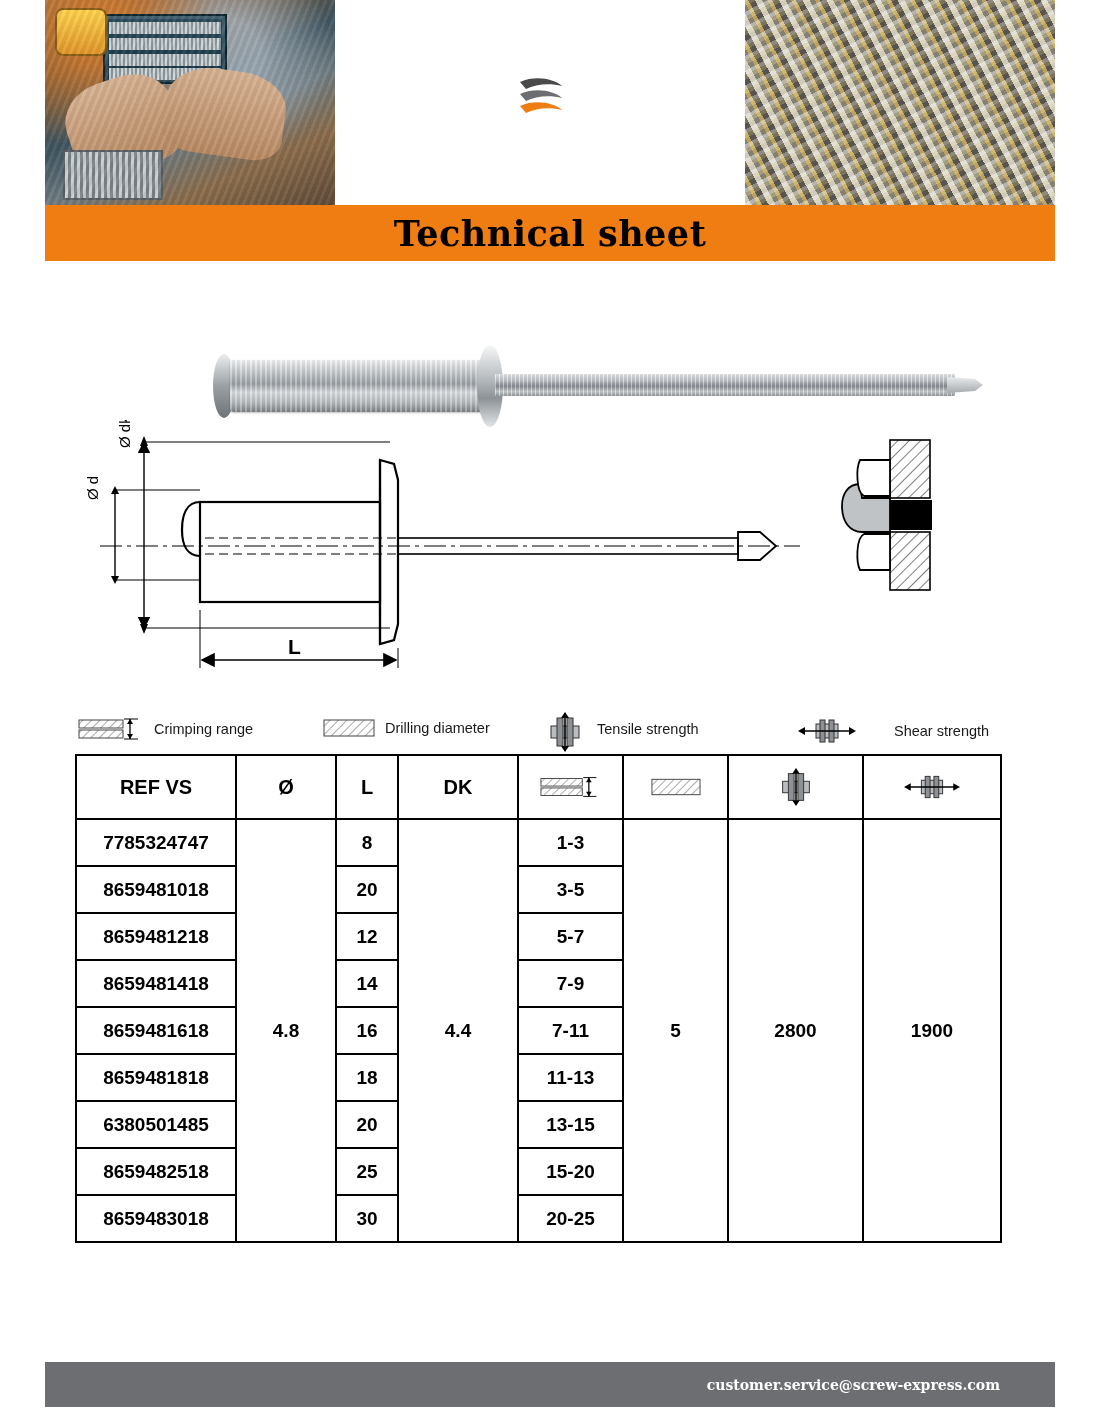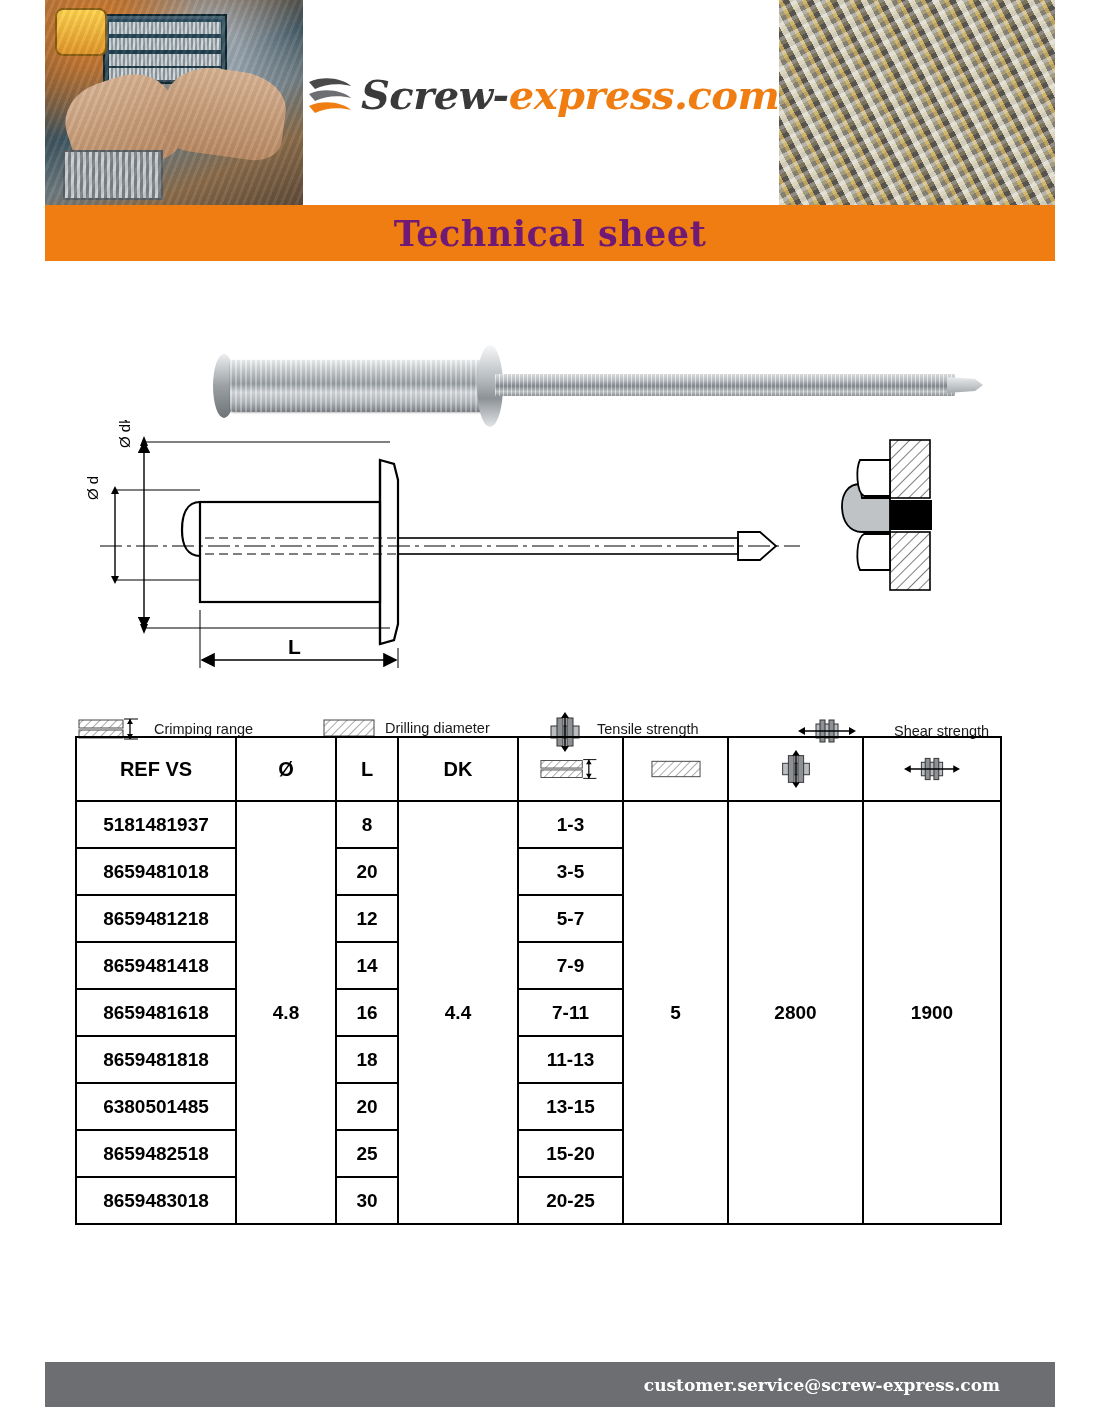--- a/index.html
+++ b/index.html
@@ -131,21 +131,21 @@
     height: 56px;
     background: #f07d12;
     display: flex;
     align-items: center;
     justify-content: center;
   }
   .title-band .title {
     font-family: "DejaVu Serif", serif;
     font-weight: bold;
     font-size: 35px;
-    color: #701a75;
+    color: #000000;
     letter-spacing: 0.5px;
   }
 
   
   .product-photo {
     position: absolute;
     left: 195px;
     top: 330px;
     width: 800px;
     height: 110px;
@@ -227,21 +227,21 @@
   
   .ico-crimp { width: 66px; height: 26px; position: relative; }
   .ico-drill { width: 52px; height: 20px; position: relative; }
   .ico-tensile { width: 44px; height: 34px; position: relative; }
   .ico-shear { width: 58px; height: 26px; position: relative; }
 
   
   .table-wrap {
     position: absolute;
     left: 75px;
-    top: 736px;
+    top: 754px;
     width: 859px;
   }
   table.spec {
     border-collapse: collapse;
     width: 925px;
     table-layout: fixed;
   }
   table.spec th, table.spec td {
     border: 2px solid #000000;
     text-align: center;
@@ -277,21 +277,21 @@
     background: #6d6e71;
     display: flex;
     align-items: center;
     justify-content: flex-end;
     padding-right: 55px;
     box-sizing: border-box;
   }
   .footer .mail {
     font-family: "DejaVu Serif", serif;
     font-weight: bold;
-    font-size: 17px;
+    font-size: 14px;
     color: #ffffff;
   }
   .footer-rule {
     position: absolute;
     left: 45px;
     top: 1352px;
     width: 1010px;
     height: 2px;
     background: #ffffff;
   }
@@ -318,21 +318,20 @@
 
   <div class="header-logo-area">
     <div class="logo-wrap">
       <span class="logo-swoosh">
         <svg width="52" height="52" viewBox="0 0 52 52" aria-hidden="true">
           <path d="M6 13 C22 6, 40 10, 48 17 C36 14, 22 15, 12 20 Z" fill="#4a4a4a"></path>
           <path d="M6 25 C22 18, 40 22, 48 29 C36 26, 22 27, 12 32 Z" fill="#6d6e71"></path>
           <path d="M6 37 C22 30, 40 34, 48 41 C36 38, 22 39, 12 44 Z" fill="#f07d12"></path>
         </svg>
       </span>
-      <span class="logo-text"><span>Screw-</span><span class="accent">express.com</span></span>
     </div>
   </div>
 
   <div class="header-photo-right">
     <div class="photo-screws"></div>
   </div>
 </div>
 
 <div class="title-band">
   <span class="title">Technical sheet</span>
@@ -545,21 +544,21 @@
               <line x1="2" y1="13" x2="56" y2="13" stroke="#000" stroke-width="1.6"></line>
               <path d="M0,13 l7,-4 v8 z" fill="#000"></path>
                 <path d="M58,13 l-7,-4 v8 z" fill="#000"></path>
             </svg>
           </div>
         </th>
       </tr>
     </thead>
     <tbody>
       <tr>
-        <td>5181481937</td>
+        <td>7785324747</td>
         <td rowspan="9">4.8</td>
         <td>8</td>
         <td rowspan="9">4.4</td>
         <td>1-3</td>
         <td rowspan="9">5</td>
         <td rowspan="9">2800</td>
         <td rowspan="9">1900</td>
       </tr>
       <tr>
         <td>8659481018</td>

